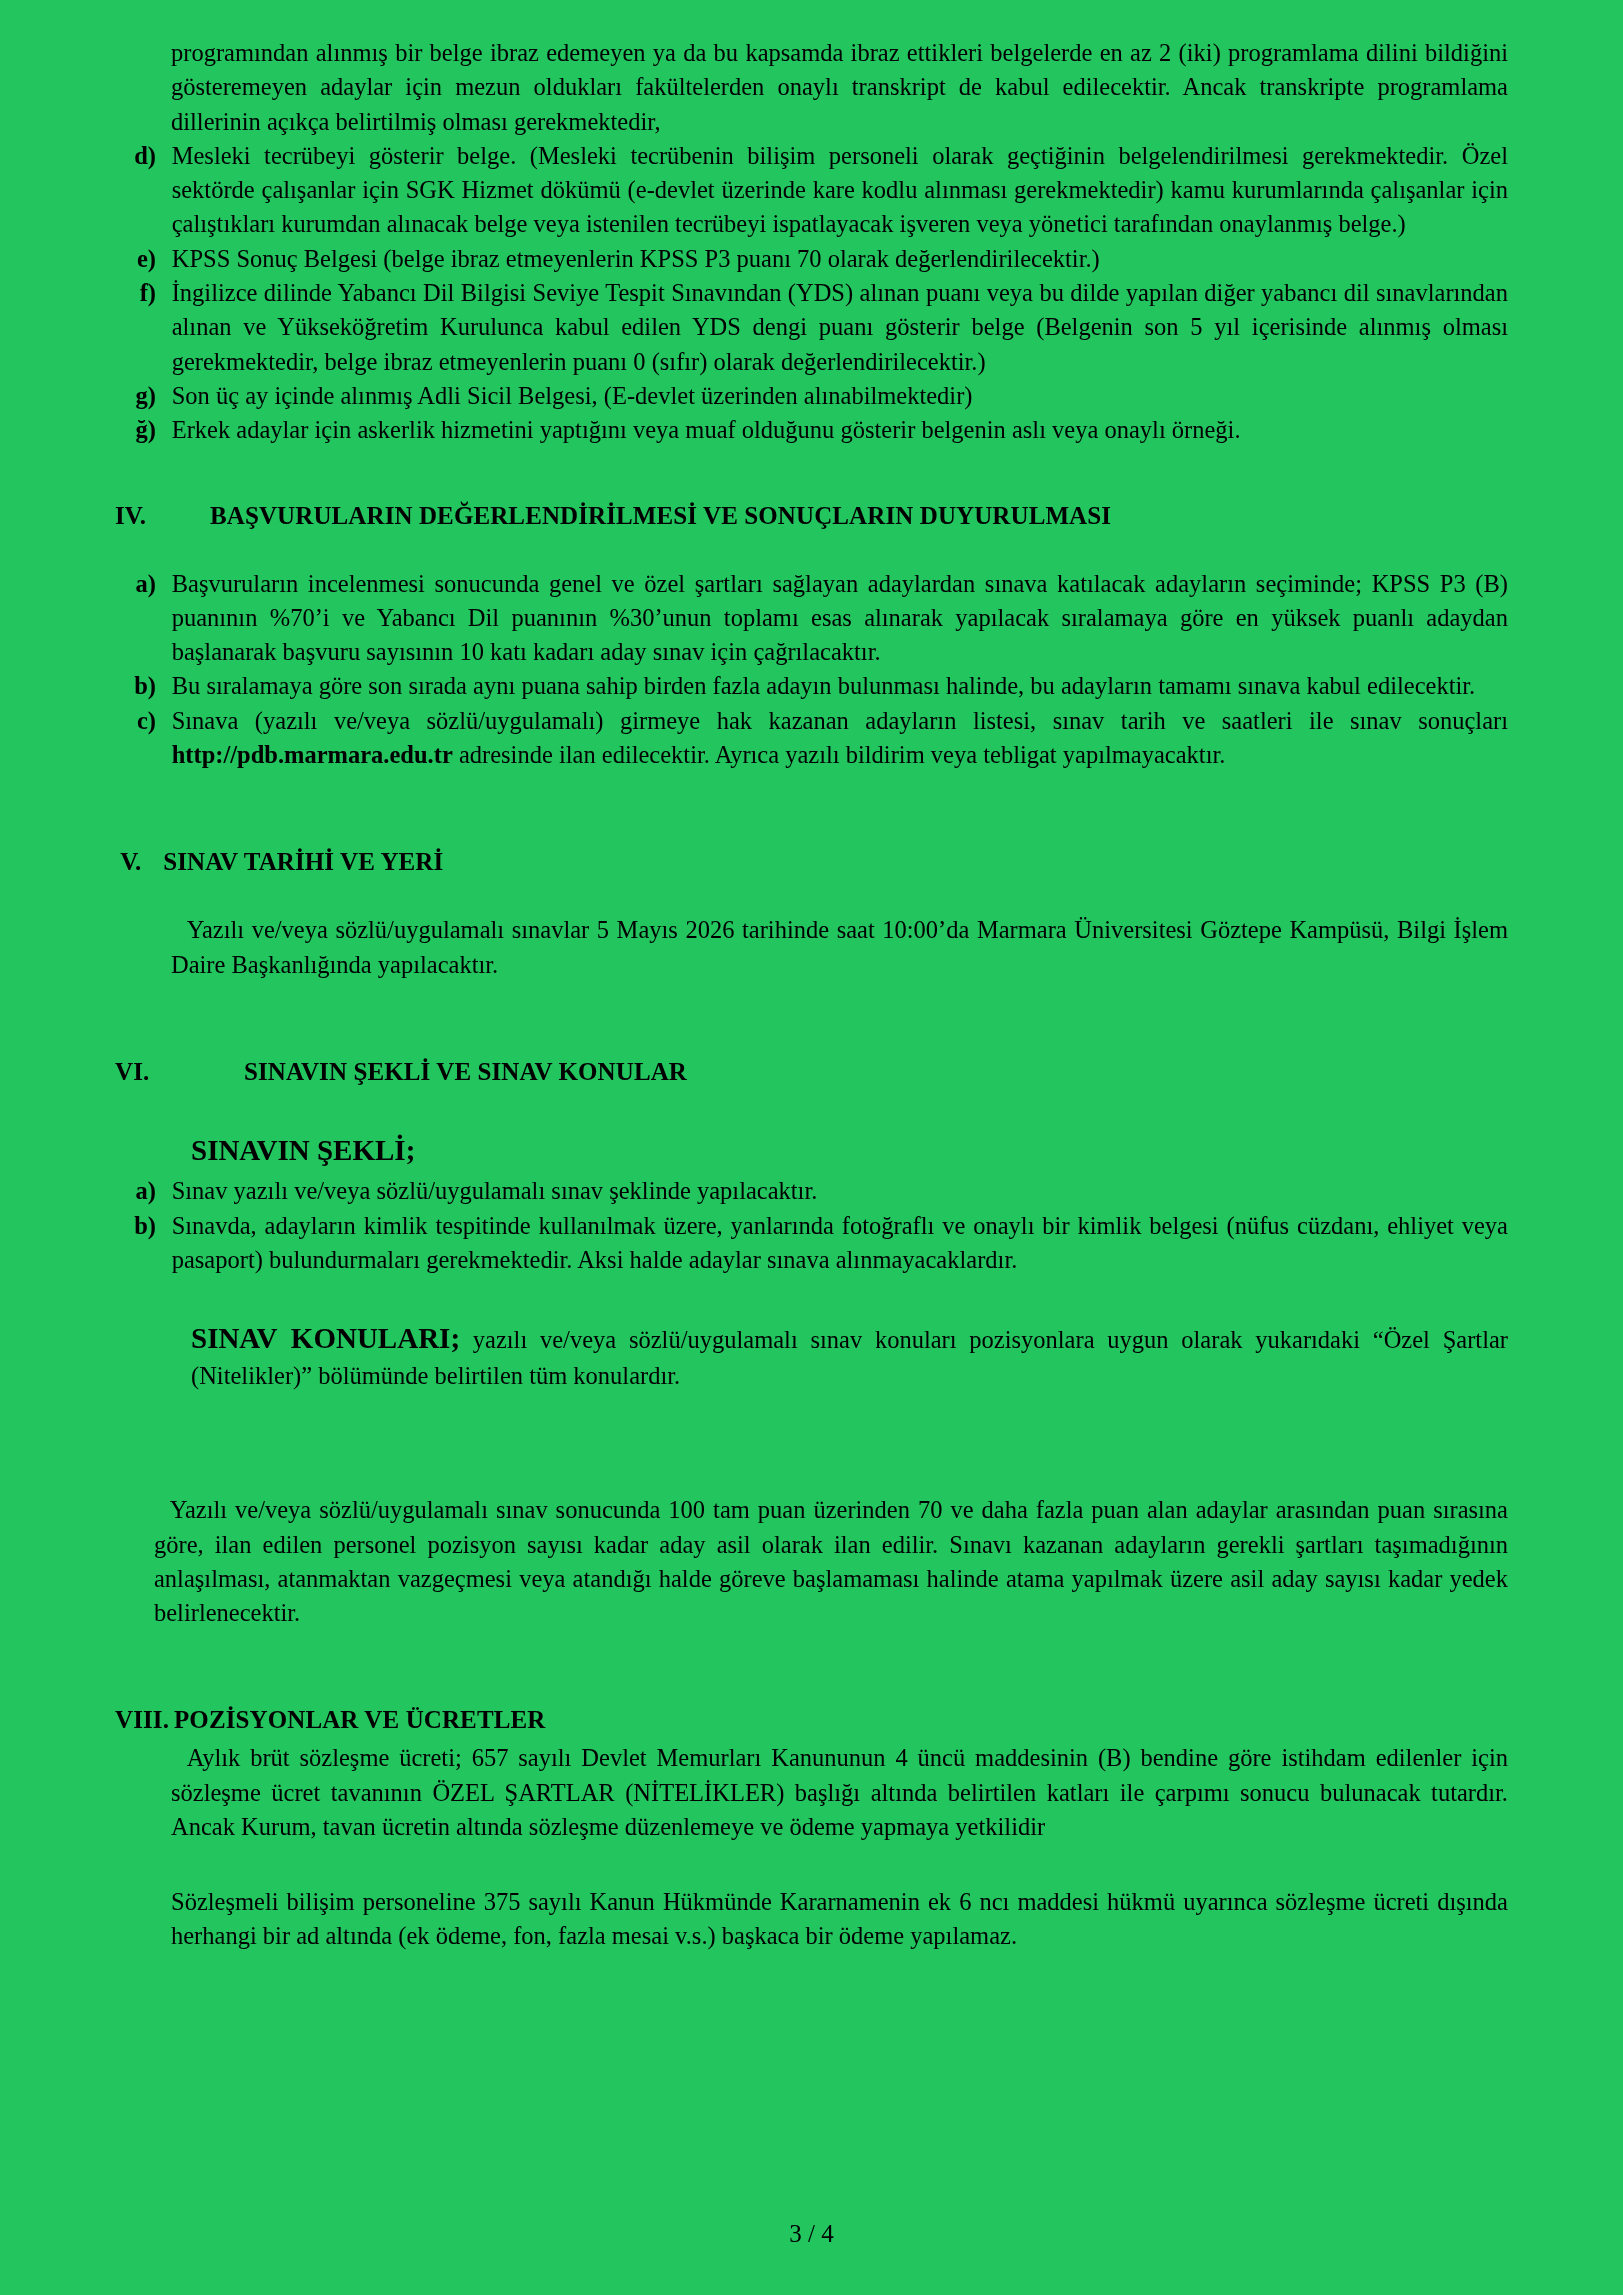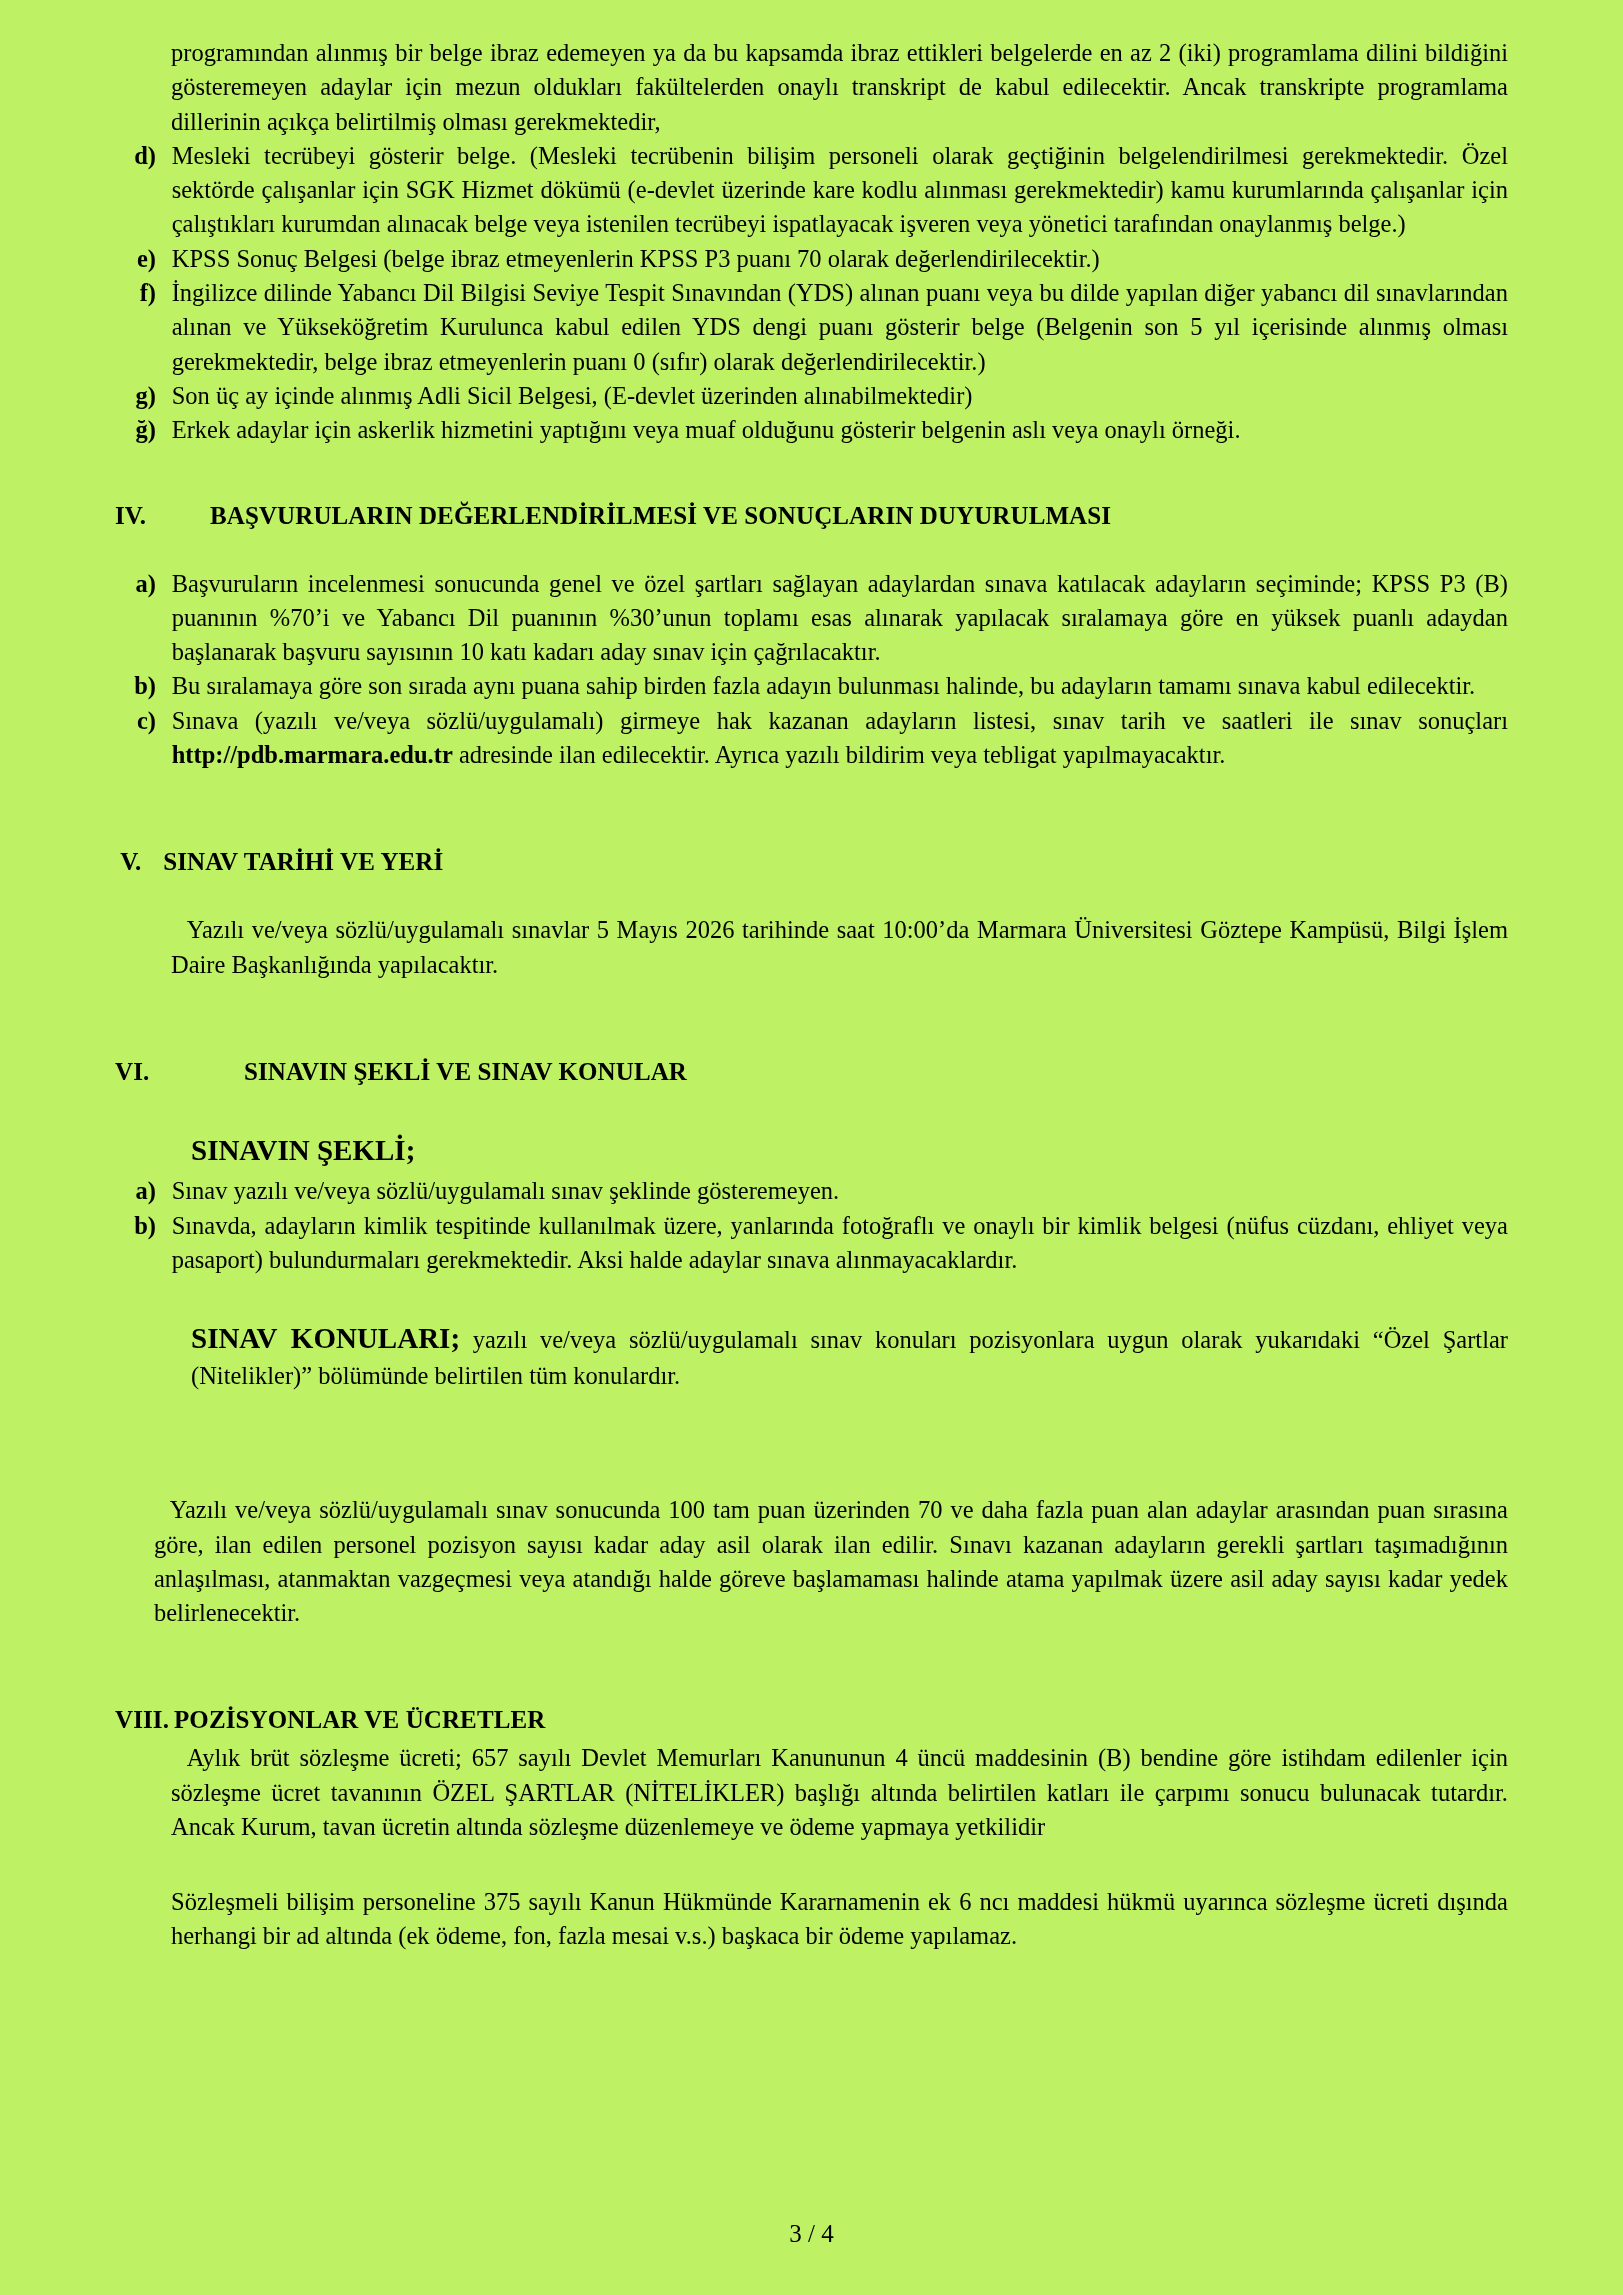--- a/index.html
+++ b/index.html
@@ -9,21 +9,21 @@
     background: #ffffff;
   }
   body {
     font-family: "Liberation Serif", "DejaVu Serif", serif;
     color: #000000;
   }
   .page {
     position: relative;
     width: 1623px;
     height: 2295px;
-    background: #bef264;
+    background: #22c55e;
     box-sizing: border-box;
     padding: 36px 115px 26px 115px;
     overflow: hidden;
   }
   .doc {
     font-size: 24.5px;
     line-height: 1.40;
     text-align: justify;
     text-justify: inter-word;
   }
@@ -204,21 +204,21 @@
 
     <div class="sp-62"></div>
 
     <div class="subheading indent-b">SINAVIN ŞEKLİ;</div>
 
     <div class="sp-6"></div>
 
     <div>
       <div class="item lvl-letter">
         <span class="marker">a)</span>
-        <span class="body">Sınav yazılı ve/veya sözlü/uygulamalı sınav şeklinde gösteremeyen.</span>
+        <span class="body">Sınav yazılı ve/veya sözlü/uygulamalı sınav şeklinde yapılacaktır.</span>
       </div>
 
       <div class="item lvl-letter">
         <span class="marker">b)</span>
         <span class="body">Sınavda, adayların kimlik tespitinde kullanılmak üzere, yanlarında fotoğraflı ve onaylı bir kimlik belgesi (nüfus cüzdanı, ehliyet veya pasaport) bulundurmaları gerekmektedir. Aksi halde adaylar sınava alınmayacaklardır.</span>
       </div>
     </div>
 
     <div class="sp-62"></div>
 

